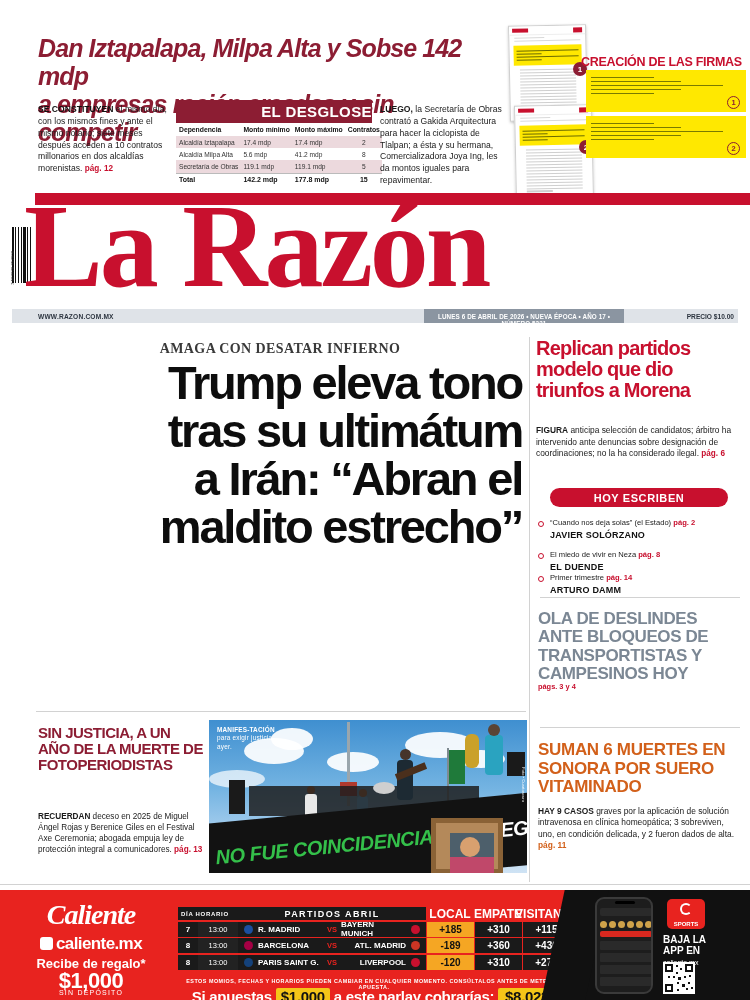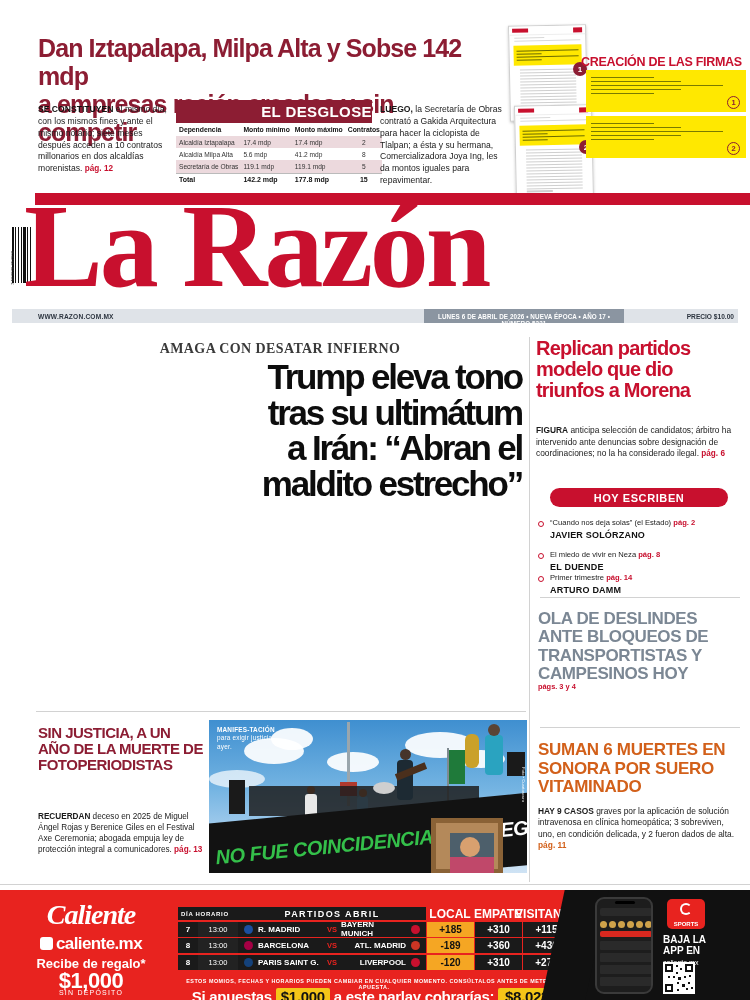--- a/index.html
+++ b/index.html
@@ -9,21 +9,21 @@
     font-family: "Liberation Sans", sans-serif;
     overflow: hidden;
   }
   .page { position: relative; width: 750px; height: 1000px; background:#fff; }
 
   
   .topstrip { position:absolute; left:0; top:0; width:750px; height:195px; background:#fff; }
   .top-head {
     position:absolute; left:38px; top:34px; width:460px;
     color:#8c1d33; font-weight:bold; font-size:25px; line-height:1.12;
-    letter-spacing:-0.9px; font-family:"Liberation Sans", sans-serif;
+    letter-spacing:-0.9px; font-family:"Liberation Sans", sans-serif;font-style:italic;
   }
   .top-head .l2 { display:block; }
 
   .top-col-left {
     position:absolute; left:38px; top:104px; width:132px;
     font-size:8.6px; line-height:1.38; color:#1a1a1a;
   }
   .top-col-left b { color:#111; }
   .pag { color:#c8102e; font-weight:bold; font-size:8.2px; }
 
@@ -130,21 +130,21 @@
   .vdiv { position:absolute; width:1px; background:#d2d2d2; }
   .hdiv { position:absolute; height:1px; background:#d2d2d2; }
 
   .kicker {
     position:absolute; left:40px; top:8px; width:480px; text-align:center;
     font-family:"Liberation Serif", serif; font-weight:bold;
     font-size:14px; letter-spacing:.4px; color:#3a3a3a;
   }
   .lead-head {
     position:absolute; left:40px; top:26px; width:482px; text-align:right;
-    font-weight:bold; font-size:35px; line-height:1.02; letter-spacing:-2.2px; color:#0d0d0d;
+    font-weight:bold; font-size:47px; line-height:1.02; letter-spacing:-2.2px; color:#0d0d0d;
   }
   .lead-head span { display:block; }
   .byline {
     position:absolute; left:40px; top:600px; width:480px; text-align:center;
     font-size:9.5px; letter-spacing:1.4px; color:#333;
   }
 
   .sub3 { position:absolute; top:628px; font-size:8.4px; line-height:1.36; color:#1a1a1a; }
   .sub3.c1 { left:40px; width:150px; }
   .sub3.c3 { left:348px; width:175px; }

